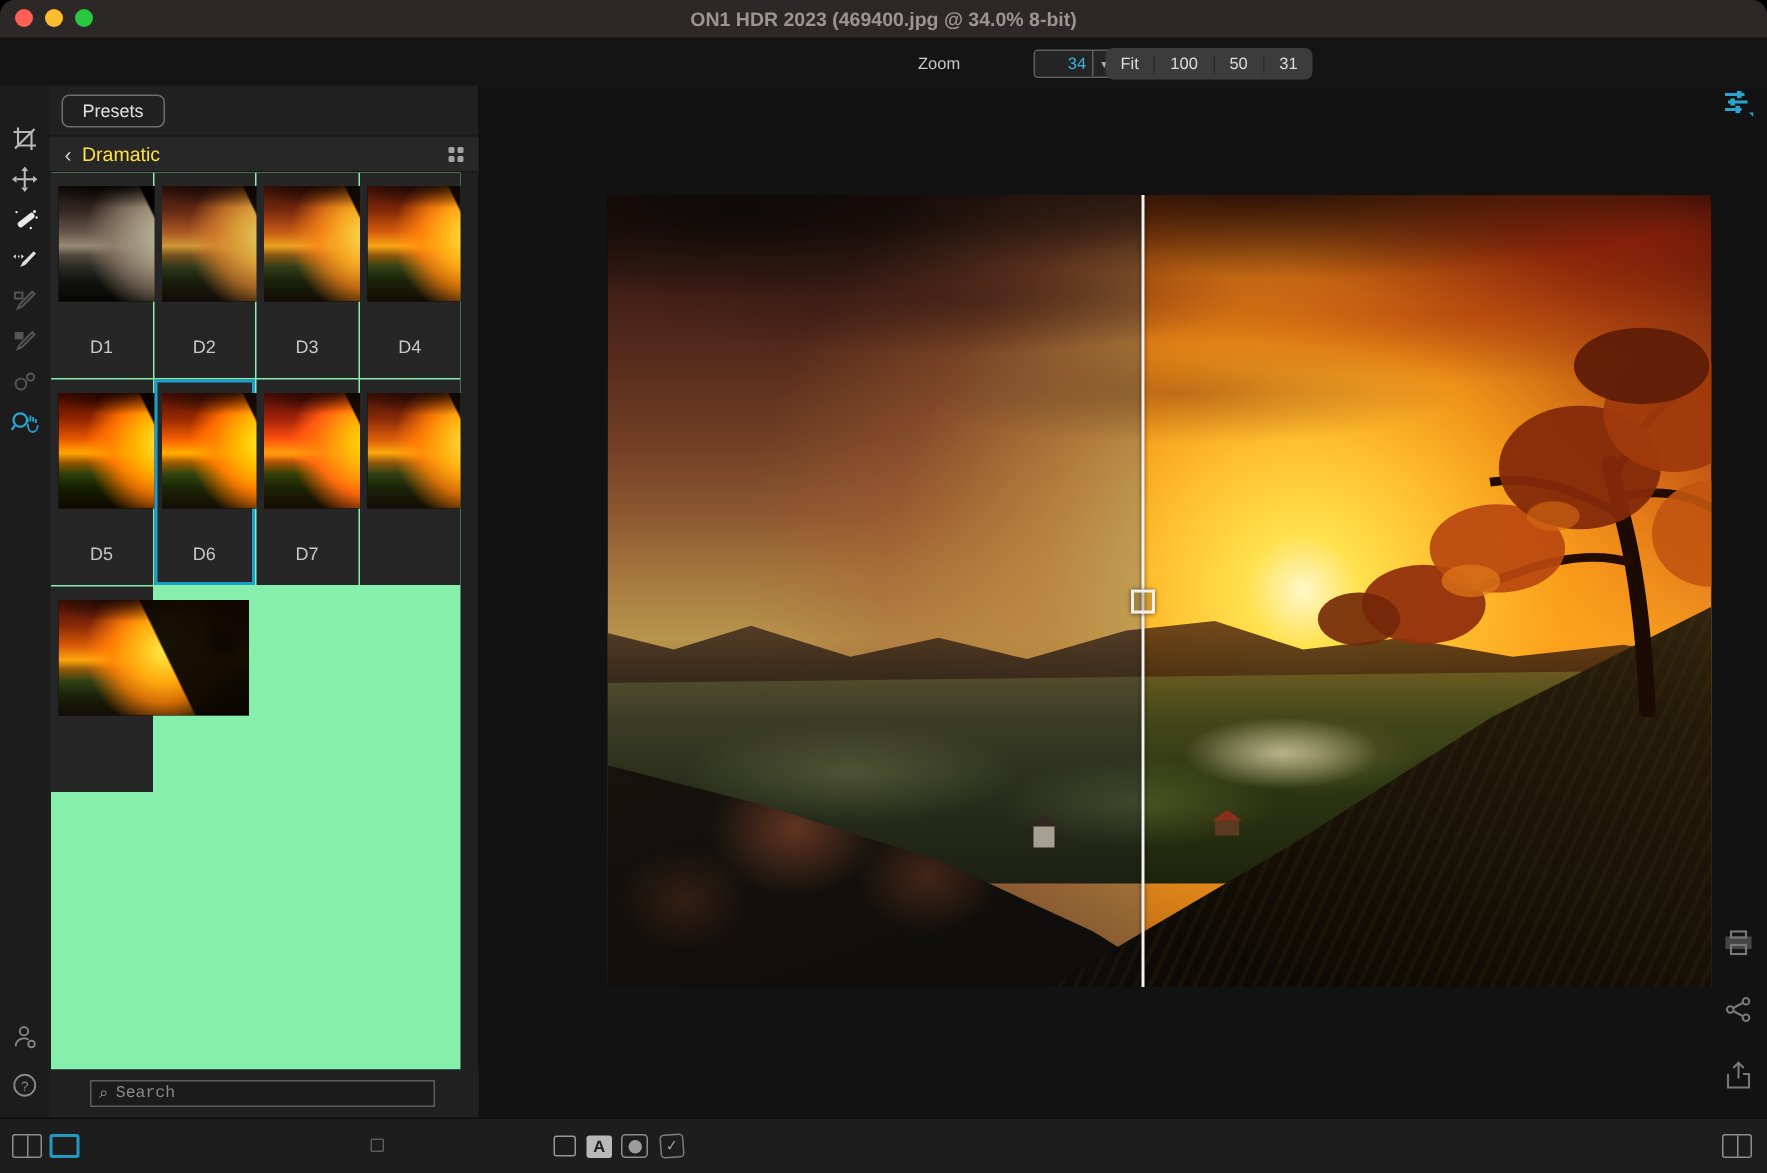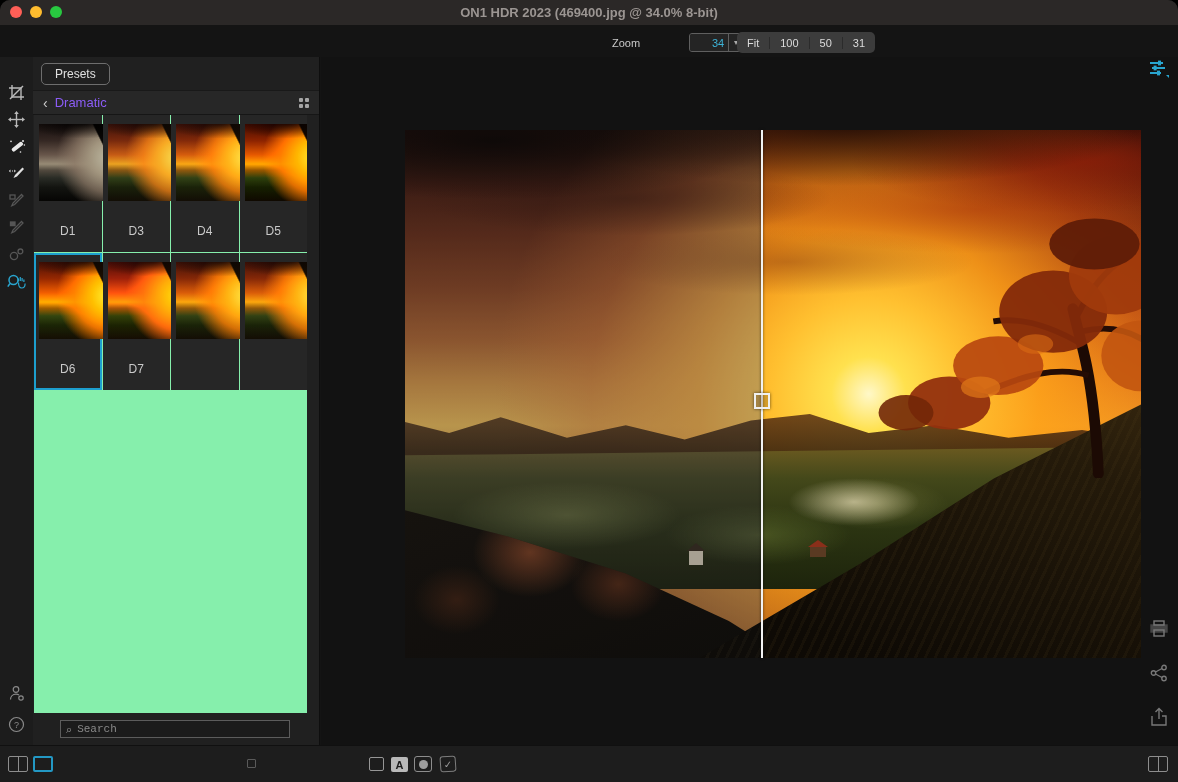--- a/index.html
+++ b/index.html
@@ -42,21 +42,21 @@
   .tool.cyan { color:#29a5cf; }
   .rail-bottom { position:absolute; bottom:8px; left:0; width:33px; display:flex; flex-direction:column; gap:10px; align-items:center; color:#8a8a8a; }
 
   
   .panel { position:absolute; left:33px; top:57px; width:287px; bottom:37px; background:#202020; border-right:1px solid #0e0e0e; }
   .panel-top { height:33px; display:flex; align-items:center; padding-left:8px; }
   .presets-btn { height:22px; padding:0 13px; background:transparent; border:1px solid #6e6e6e; border-radius:5px;
                  color:#e0e0e0; font-size:12px; font-family:"Liberation Sans",sans-serif; }
   .cat-row { height:25px; background:#272727; display:flex; align-items:center; padding:0 10px; border-top:1px solid #191919; border-bottom:1px solid #161616; }
   .cat-back { color:#cfcfcf; font-size:14px; margin-right:7px; }
-  .cat-name { color:#8b5cf6; font-size:13px; flex:1; }
+  .cat-name { color:#fde047; font-size:13px; flex:1; }
   .grid-icon { display:grid; grid-template-columns:4px 4px; grid-template-rows:4px 4px; gap:2px; }
   .grid-icon span { background:#a5a5a5; border-radius:1px; }
   .thumb-grid { position:absolute; left:1px; right:12px; top:58px; bottom:32px; overflow:hidden;
                 display:grid; grid-template-columns:1fr 1fr 1fr 1fr; gap:1px; background:#86efac; align-content:start; }
   .cell { background:#262626; height:137px; position:relative; }
   .cell .thumb { position:absolute; left:5px; top:9px; width:127px; height:77px; overflow:hidden; background:#000; }
   .cell .plabel { position:absolute; left:0; right:0; bottom:14px; text-align:center; font-size:12px; color:#c9c9c9; }
   .cell.selected { outline:2px solid #1d9fce; outline-offset:-2px; }
   .fav-heart { position:absolute; top:4px; right:4px; color:#f2f2f2; font-size:13px; line-height:1; }
   
@@ -289,20 +289,26 @@
           <span></span>
         </span>
     </div>
     <div class="thumb-grid">
       <div class="cell c0">
         <div class="thumb">
             <div class="art"></div>
           </div>
         <div class="plabel">D1</div>
       </div>
+      <div class="cell c1">
+        <div class="thumb">
+            <div class="art"></div>
+          </div>
+        <div class="plabel">D2</div>
+      </div>
       <div class="cell c2">
         <div class="thumb">
             <div class="art"></div>
           </div>
         <div class="plabel">D3</div>
       </div>
       <div class="cell c3">
         <div class="thumb">
             <div class="art"></div>
           </div>

